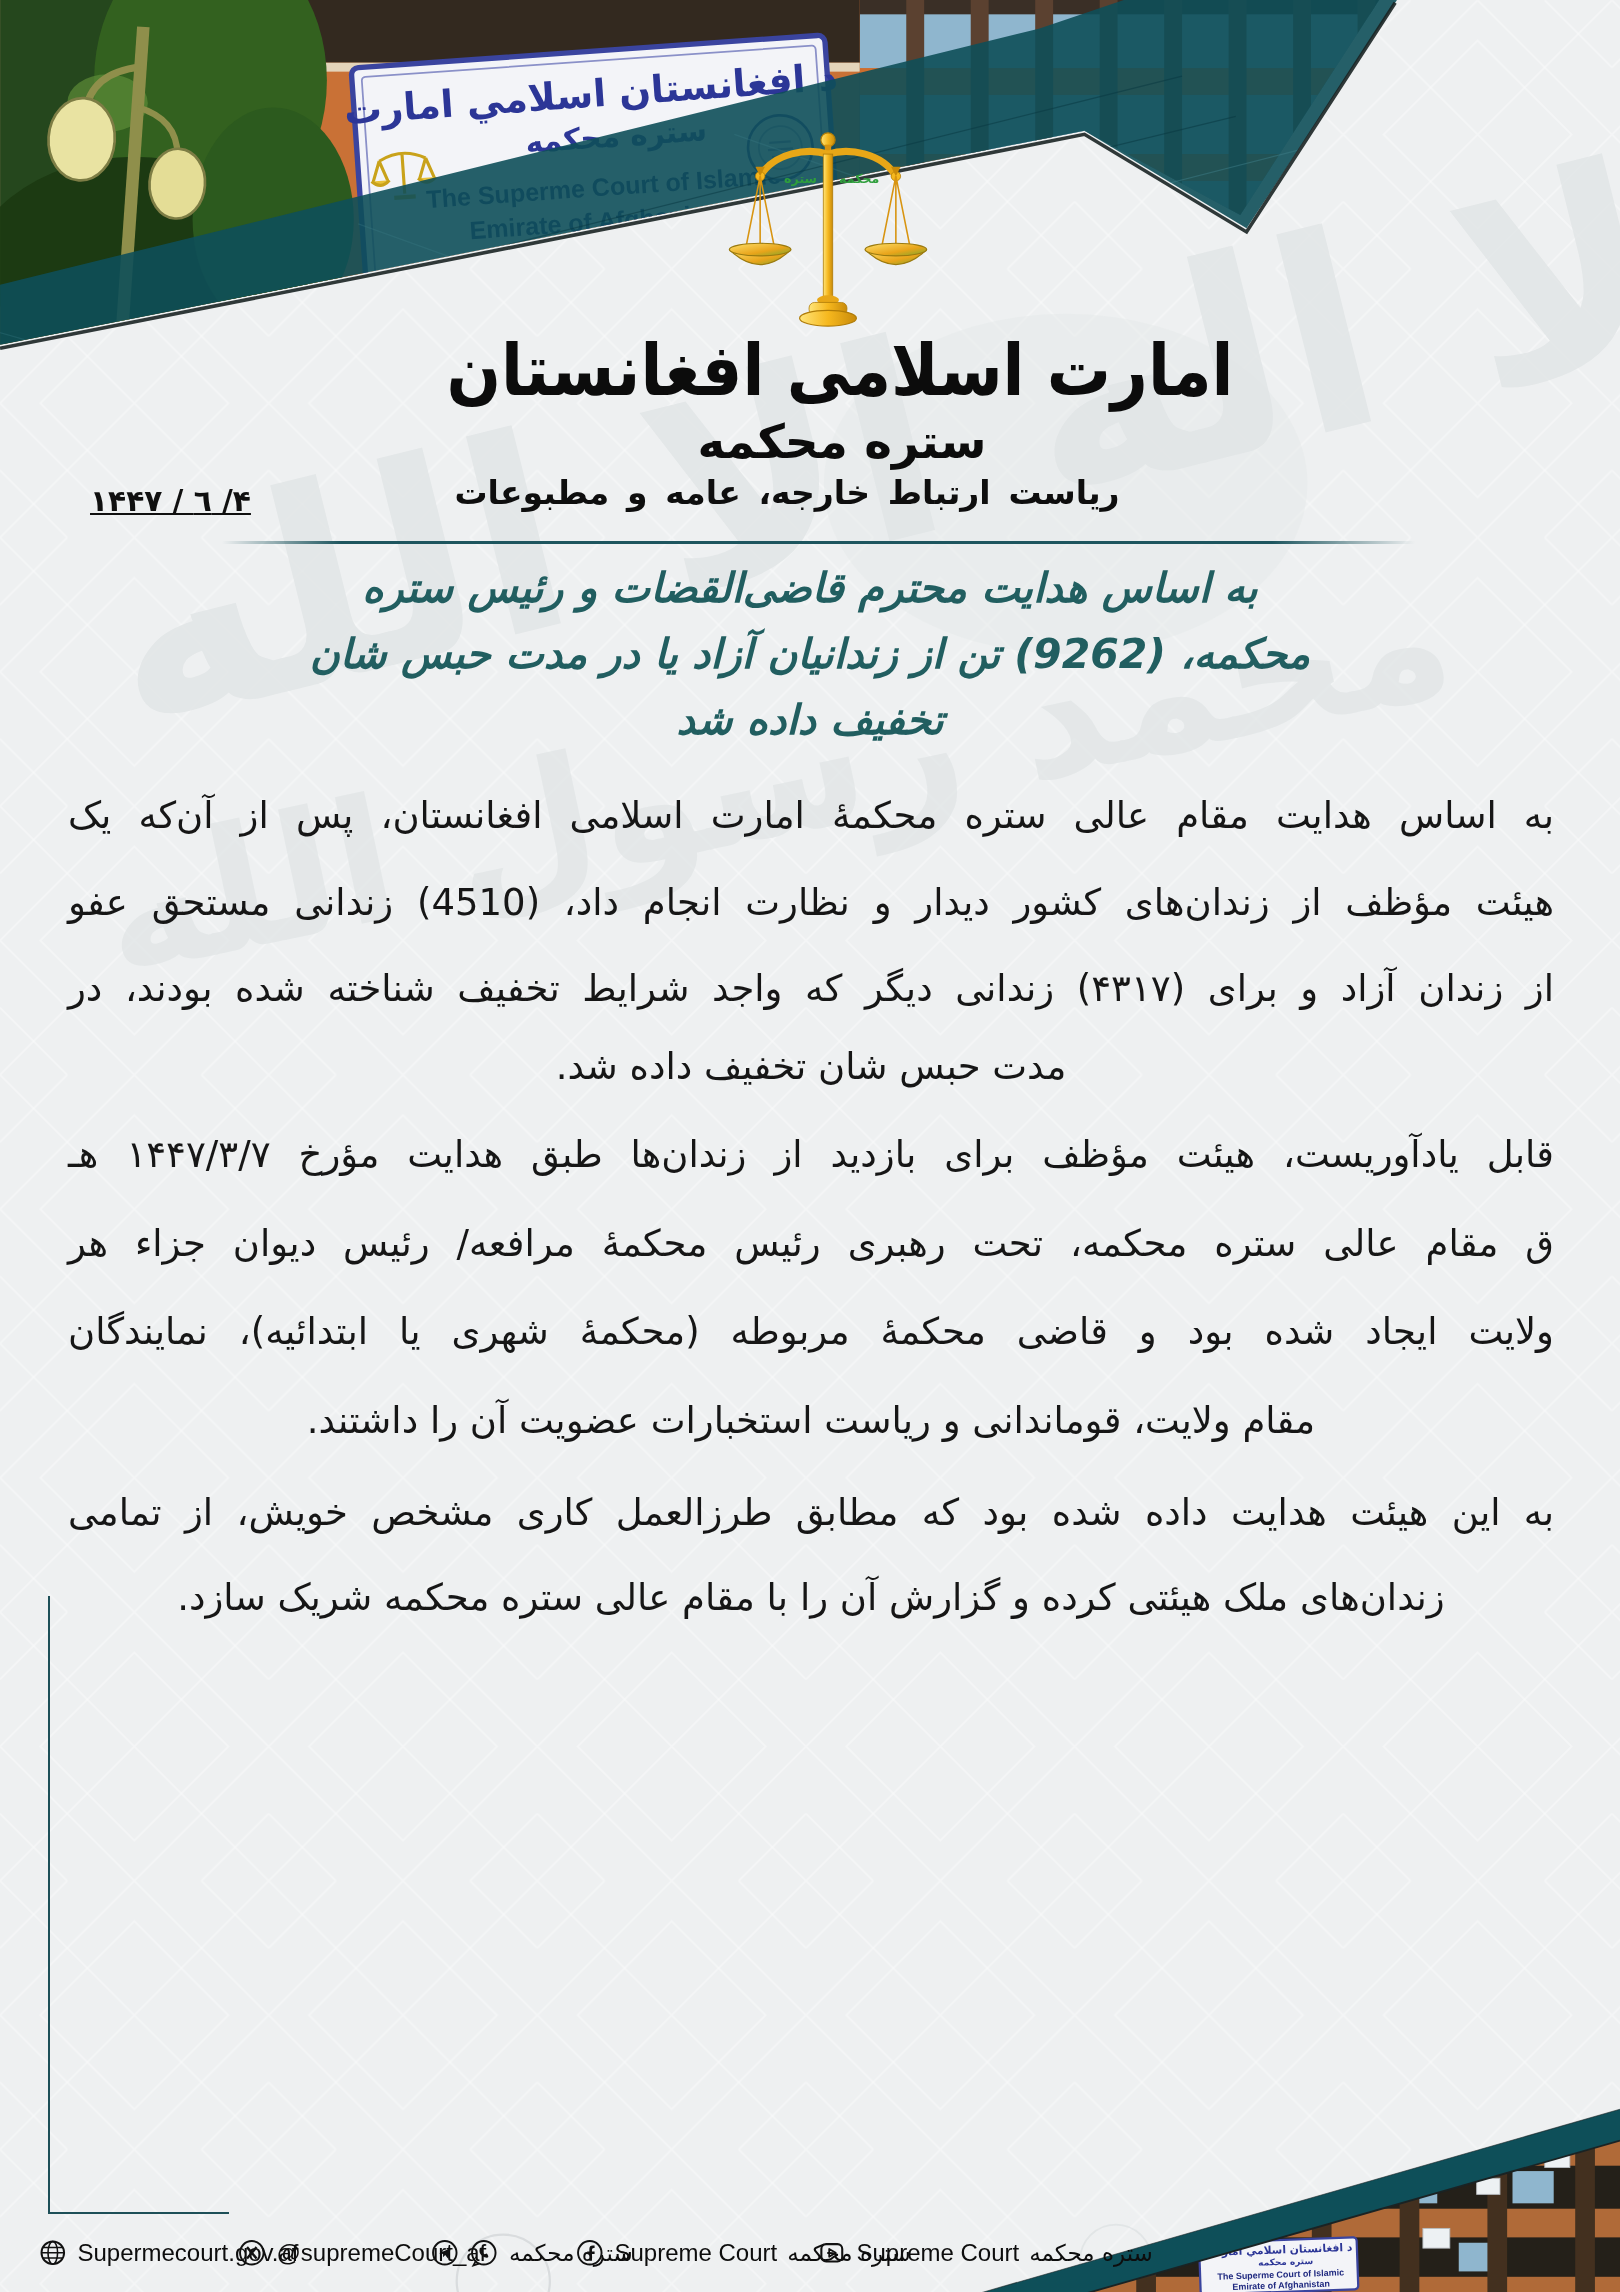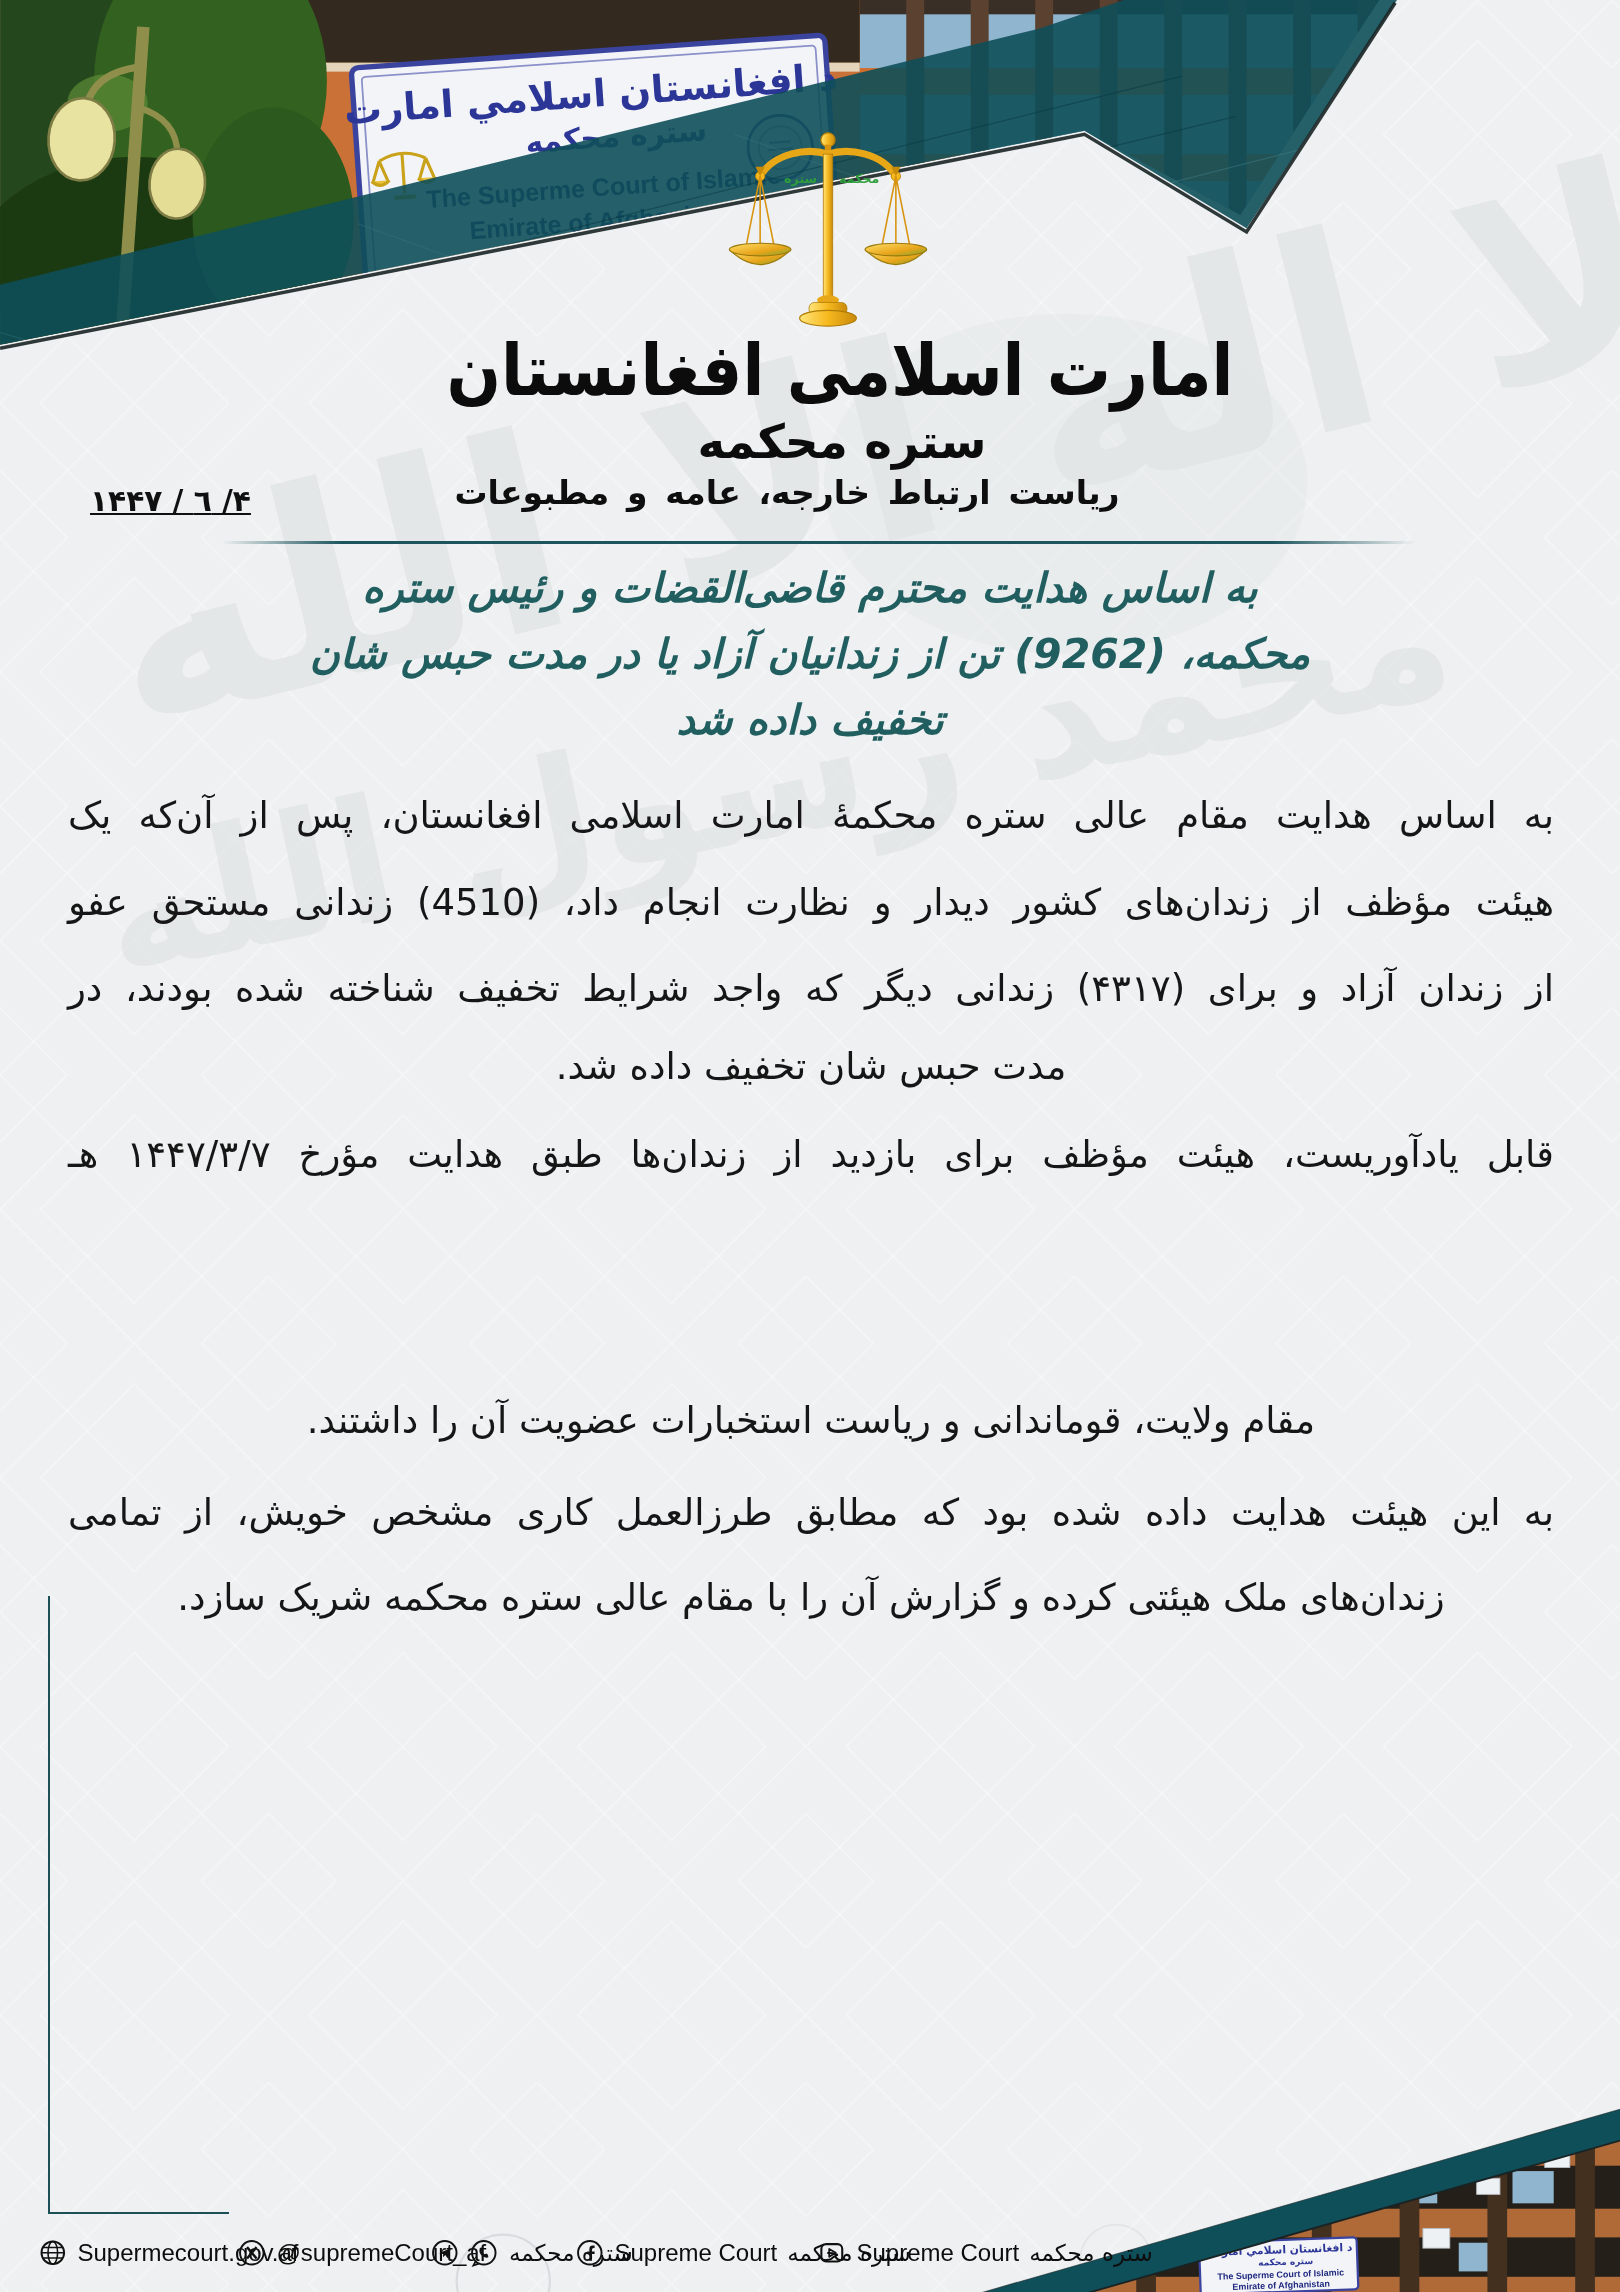--- a/index.html
+++ b/index.html
@@ -203,20 +203,22 @@
     <div>به اساس هدایت محترم قاضی‌القضات و رئیس ستره</div>
     <div>محکمه، (9262) تن از زندانیان آزاد یا در مدت حبس شان</div>
     <div>تخفیف داده شد</div>
   </div>
 
   <div class="abs bline" style="top:794px">به اساس هدایت مقام عالی ستره محکمهٔ امارت اسلامی افغانستان، پس از آن‌که یک</div>
   <div class="abs bline" style="top:881px">هیئت مؤظف از زندان‌های کشور دیدار و نظارت انجام داد، (4510) زندانی مستحق عفو</div>
   <div class="abs bline" style="top:967px">از زندان آزاد و برای (۴۳۱۷) زندانی دیگر که واجد شرایط تخفیف شناخته شده بودند، در</div>
   <div class="abs bline center" style="top:1045px">مدت حبس شان تخفیف داده شد.</div>
   <div class="abs bline" style="top:1133px">قابل یادآوریست، هیئت مؤظف برای بازدید از زندان‌ها طبق هدایت مؤرخ ۱۴۴۷/۳/۷ هـ</div>
+  <div class="abs bline" style="top:1222px">ق مقام عالی ستره محکمه، تحت رهبری رئیس محکمهٔ مرافعه/ رئیس دیوان جزاء هر</div>
+  <div class="abs bline" style="top:1310px">ولایت ایجاد شده بود و قاضی محکمهٔ مربوطه (محکمهٔ شهری یا ابتدائیه)، نمایندگان</div>
   <div class="abs bline center" style="top:1399px">مقام ولایت، قوماندانی و ریاست استخبارات عضویت آن را داشتند.</div>
   <div class="abs bline center" style="top:1576px">زندان‌های ملک هیئتی کرده و گزارش آن را با مقام عالی ستره محکمه شریک سازد.</div>
   <div class="abs bline" style="top:1491px">به این هیئت هدایت داده شده بود که مطابق طرزالعمل کاری مشخص خویش، از تمامی</div>
 
   <div class="abs bracket"></div>
 
   <div class="abs fgroup" style="left:38px">
     <svg class="ficon" width="29.6" height="29.6" viewBox="-17 -17 34 34">
       <g fill="none" stroke="#111" stroke-width="2.2">
         <circle r="13"></circle>

